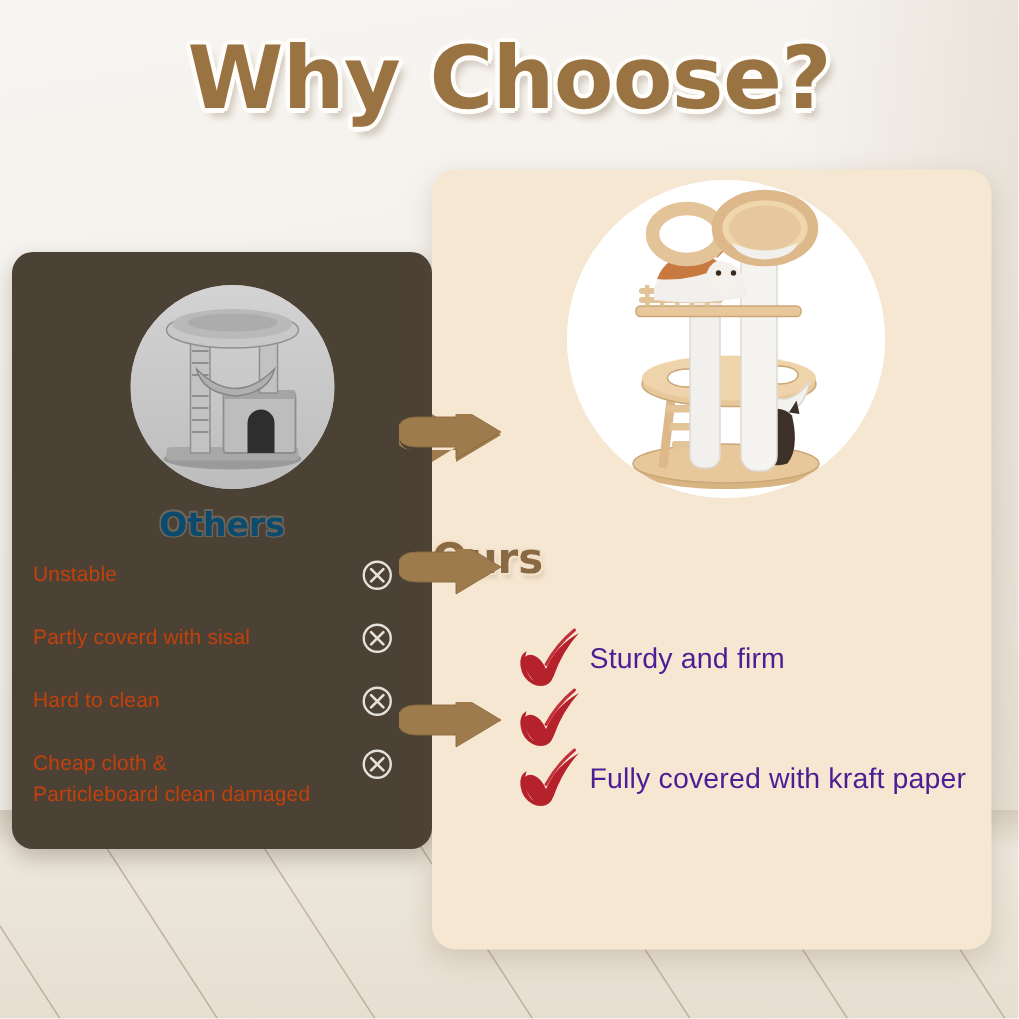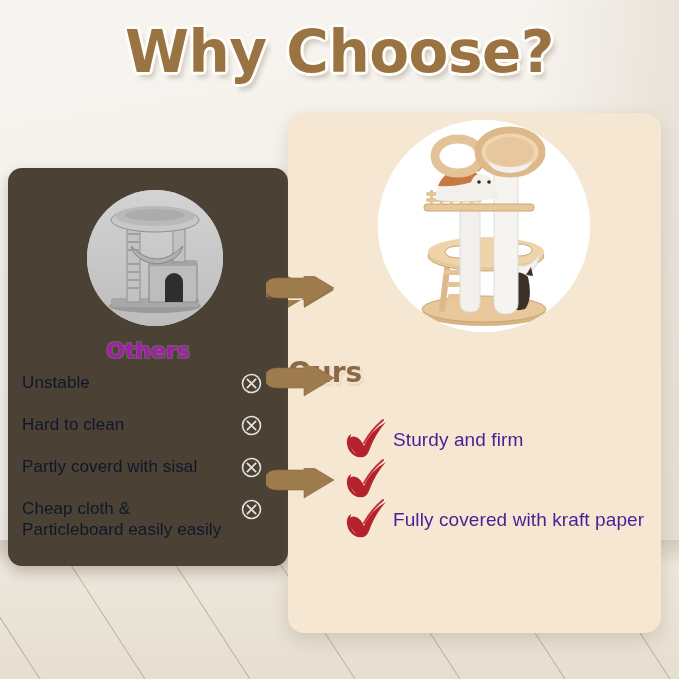--- a/index.html
+++ b/index.html
@@ -47,29 +47,29 @@
     box-shadow:0 6px 18px rgba(120,95,65,.22);
   }
 
   
   .circle-others{
     position:absolute;left:87px;top:190px;width:136px;height:136px;
     border-radius:50%;background:#c7c7c7;overflow:hidden;
   }
   .label-others{
     position:absolute;left:8px;top:338px;width:280px;text-align:center;
-    font-size:22px;font-weight:bold;color:#a21caf;
+    font-size:22px;font-weight:bold;color:#0c4a6e;
     font-family:"DejaVu Sans", sans-serif;
     text-shadow:-1px -1px 0 #6d6459,1px -1px 0 #6d6459,-1px 1px 0 #6d6459,1px 1px 0 #6d6459;
   }
 
   .others-list{position:absolute;left:8px;top:372px;width:280px;}
   .others-row{position:relative;min-height:32px;margin-bottom:10px;padding:0 46px 0 14px;}
   .others-text{
-    color:#0f172a;font-size:17px;line-height:21px;
+    color:#c2410c;font-size:14px;line-height:21px;
     font-family:"Liberation Sans", sans-serif;letter-spacing:.1px;
   }
   .x-icon{position:absolute;right:26px;top:1px;width:21px;height:21px;}
 
   
   .circle-ours{
     position:absolute;left:378px;top:120px;width:212px;height:212px;
     border-radius:50%;background:#ffffff;overflow:hidden;
   }
   .label-ours{
@@ -157,39 +157,39 @@
   <div class="others-list" id="others-list">
       <div class="others-row">
         <div class="others-text">Unstable</div>
         <span class="x-icon"><svg viewBox="0 0 21 21" width="21" height="21">
             <circle cx="10.5" cy="10.5" r="9" fill="none" stroke="#e4e1db" stroke-width="1.6"></circle>
             <line x1="6.4" y1="6.4" x2="14.6" y2="14.6" stroke="#e4e1db" stroke-width="1.8" stroke-linecap="round"></line>
             <line x1="14.6" y1="6.4" x2="6.4" y2="14.6" stroke="#e4e1db" stroke-width="1.8" stroke-linecap="round"></line>
           </svg></span>
       </div>
       <div class="others-row">
+        <div class="others-text">Partly coverd with sisal</div>
+        <span class="x-icon"><svg viewBox="0 0 21 21" width="21" height="21">
+            <circle cx="10.5" cy="10.5" r="9" fill="none" stroke="#e4e1db" stroke-width="1.6"></circle>
+            <line x1="6.4" y1="6.4" x2="14.6" y2="14.6" stroke="#e4e1db" stroke-width="1.8" stroke-linecap="round"></line>
+            <line x1="14.6" y1="6.4" x2="6.4" y2="14.6" stroke="#e4e1db" stroke-width="1.8" stroke-linecap="round"></line>
+          </svg></span>
+      </div>
+      <div class="others-row">
         <div class="others-text">Hard to clean</div>
         <span class="x-icon"><svg viewBox="0 0 21 21" width="21" height="21">
             <circle cx="10.5" cy="10.5" r="9" fill="none" stroke="#e4e1db" stroke-width="1.6"></circle>
             <line x1="6.4" y1="6.4" x2="14.6" y2="14.6" stroke="#e4e1db" stroke-width="1.8" stroke-linecap="round"></line>
             <line x1="14.6" y1="6.4" x2="6.4" y2="14.6" stroke="#e4e1db" stroke-width="1.8" stroke-linecap="round"></line>
           </svg></span>
       </div>
       <div class="others-row">
-        <div class="others-text">Partly coverd with sisal</div>
-        <span class="x-icon"><svg viewBox="0 0 21 21" width="21" height="21">
-            <circle cx="10.5" cy="10.5" r="9" fill="none" stroke="#e4e1db" stroke-width="1.6"></circle>
-            <line x1="6.4" y1="6.4" x2="14.6" y2="14.6" stroke="#e4e1db" stroke-width="1.8" stroke-linecap="round"></line>
-            <line x1="14.6" y1="6.4" x2="6.4" y2="14.6" stroke="#e4e1db" stroke-width="1.8" stroke-linecap="round"></line>
-          </svg></span>
-      </div>
-      <div class="others-row">
         <div class="others-text">
           <div>Cheap cloth &amp;</div>
-          <div>Particleboard easily easily</div>
+          <div>Particleboard clean damaged</div>
         </div>
         <span class="x-icon"><svg viewBox="0 0 21 21" width="21" height="21">
             <circle cx="10.5" cy="10.5" r="9" fill="none" stroke="#e4e1db" stroke-width="1.6"></circle>
             <line x1="6.4" y1="6.4" x2="14.6" y2="14.6" stroke="#e4e1db" stroke-width="1.8" stroke-linecap="round"></line>
             <line x1="14.6" y1="6.4" x2="6.4" y2="14.6" stroke="#e4e1db" stroke-width="1.8" stroke-linecap="round"></line>
           </svg></span>
       </div>
     </div>
 
   <div class="panel-right"></div>

